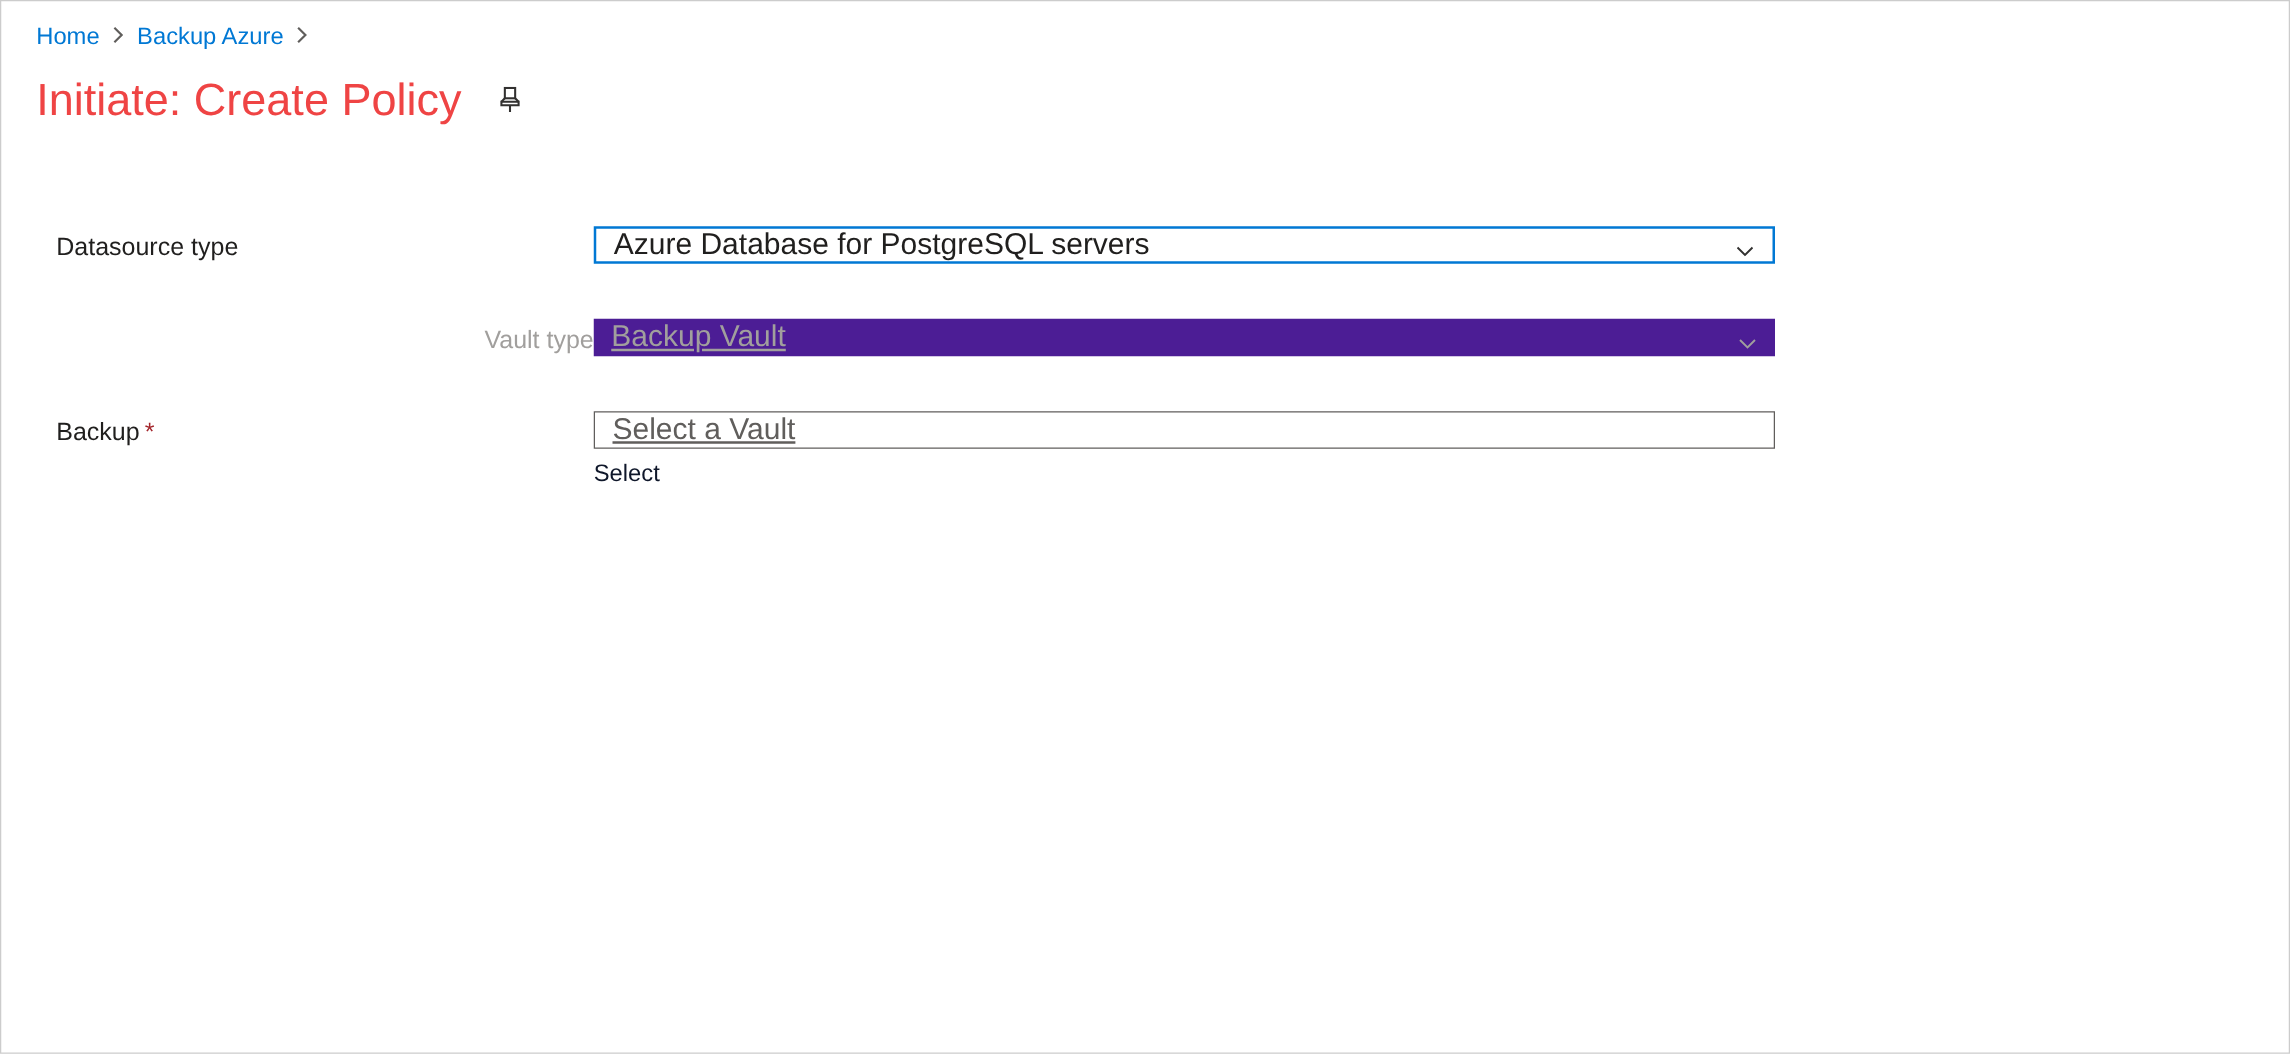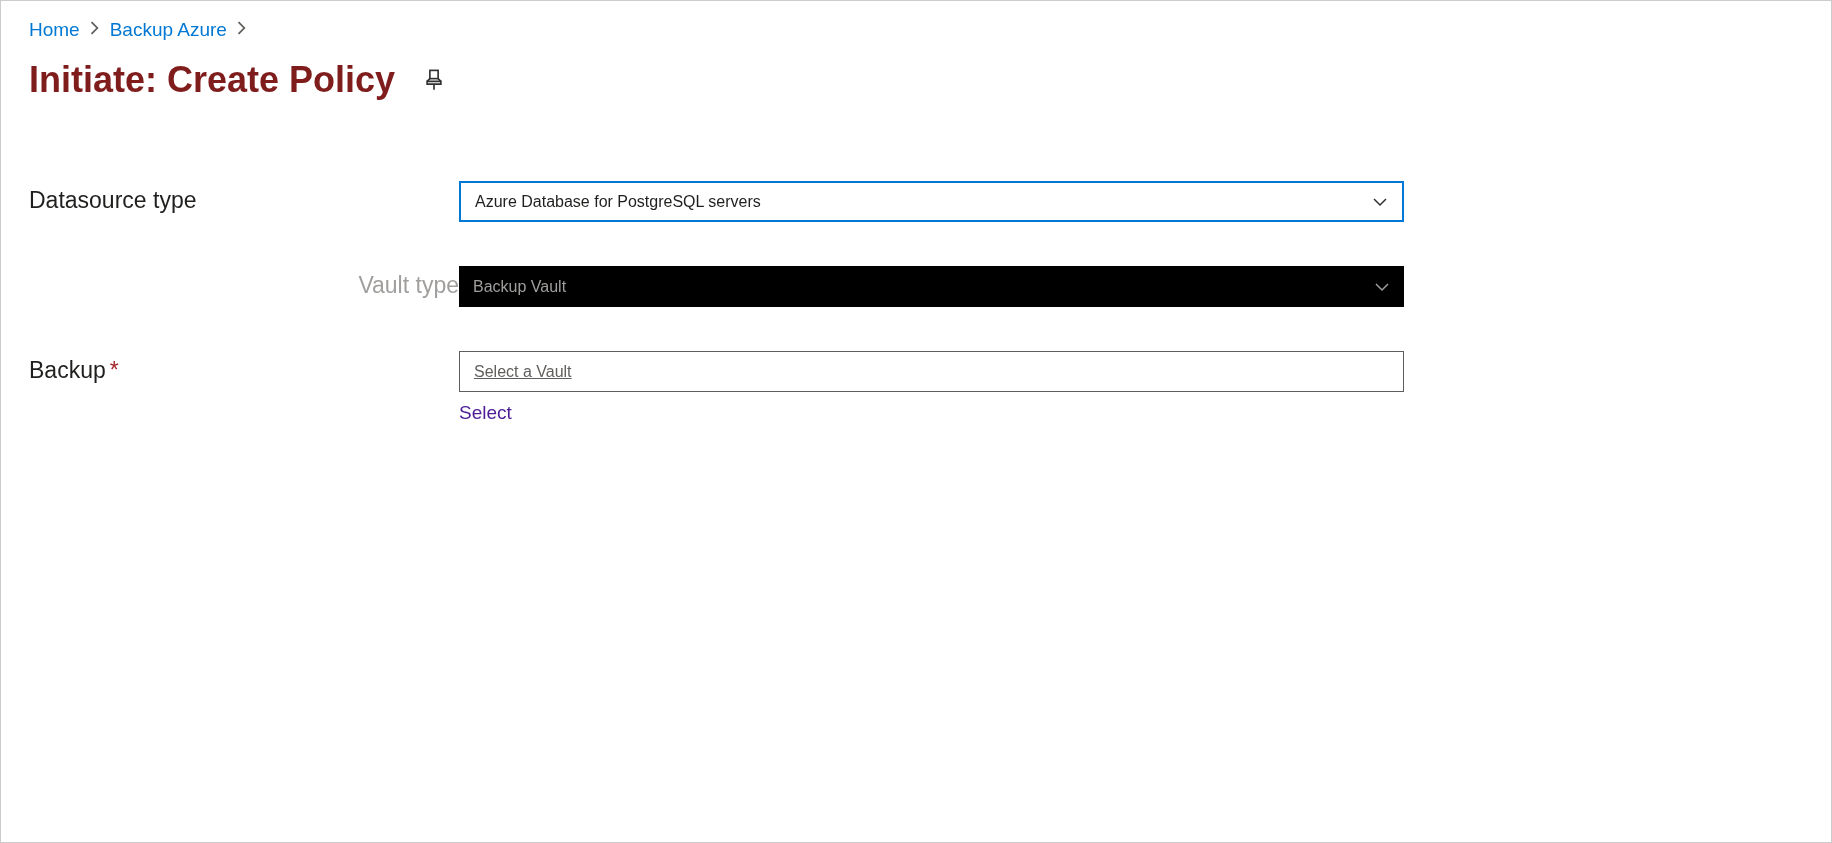--- a/index.html
+++ b/index.html
@@ -33,89 +33,91 @@
       font-size: 16px;
     }
     .title-row {
       display: flex;
       align-items: center;
       gap: 28px;
       margin-bottom: 80px;
     }
     .page-title {
       font-size: 36px;
-      font-weight: 700;
-      color: #7f1d1d;
+      font-weight: 400;
+      color: #ef4444;
     }
     .pin-icon {
       width: 22px;
       height: 22px;
       color: #323130;
       cursor: pointer;
     }
     .form-row {
       display: flex;
       align-items: flex-start;
       margin-bottom: 44px;
     }
     .form-label {
       width: 430px;
-      font-size: 23px;
+      font-size: 20px;
       color: #201f1e;
       padding-top: 6px;
+      margin-left: 16px;
     }
     .form-label.disabled {
       color: #a19f9d;
       text-align: right;
     }
     .required {
       color: #a4262c;
       margin-left: 4px;
     }
     .form-control-wrap {
       flex: 1;
       max-width: 945px;
     }
     .select-control {
       position: relative;
       display: flex;
       align-items: center;
       justify-content: space-between;
-      height: 41px;
+      height: 30px;
       padding: 0 14px;
       border: 2px solid #0078d4;
       background: #ffffff;
-      font-size: 16px;
+      font-size: 24px;
       color: #201f1e;
       cursor: pointer;
       border-radius: 0;
     }
     .select-control.disabled {
       border: none;
-      background: #000000;
+      background: #4c1d95;
       color: #a19f9d;
       cursor: default;
+      text-decoration: underline;
     }
     .select-control.plain {
       border: 1px solid #605e5c;
       color: #605e5c;
       text-decoration: underline;
     }
     .chevron {
       width: 16px;
       height: 16px;
       flex-shrink: 0;
     }
     .chevron.muted {
       color: #a19f9d;
     }
     .link-below {
       display: inline-block;
       margin-top: 10px;
-      color: #4c1d95;
+      color: #0f172a;
       font-size: 19px;
       text-decoration: none;
       cursor: pointer;
     }
   </style>
 </head>
 <body>
 
 <nav class="breadcrumb">
   <a href="#">Home</a>

